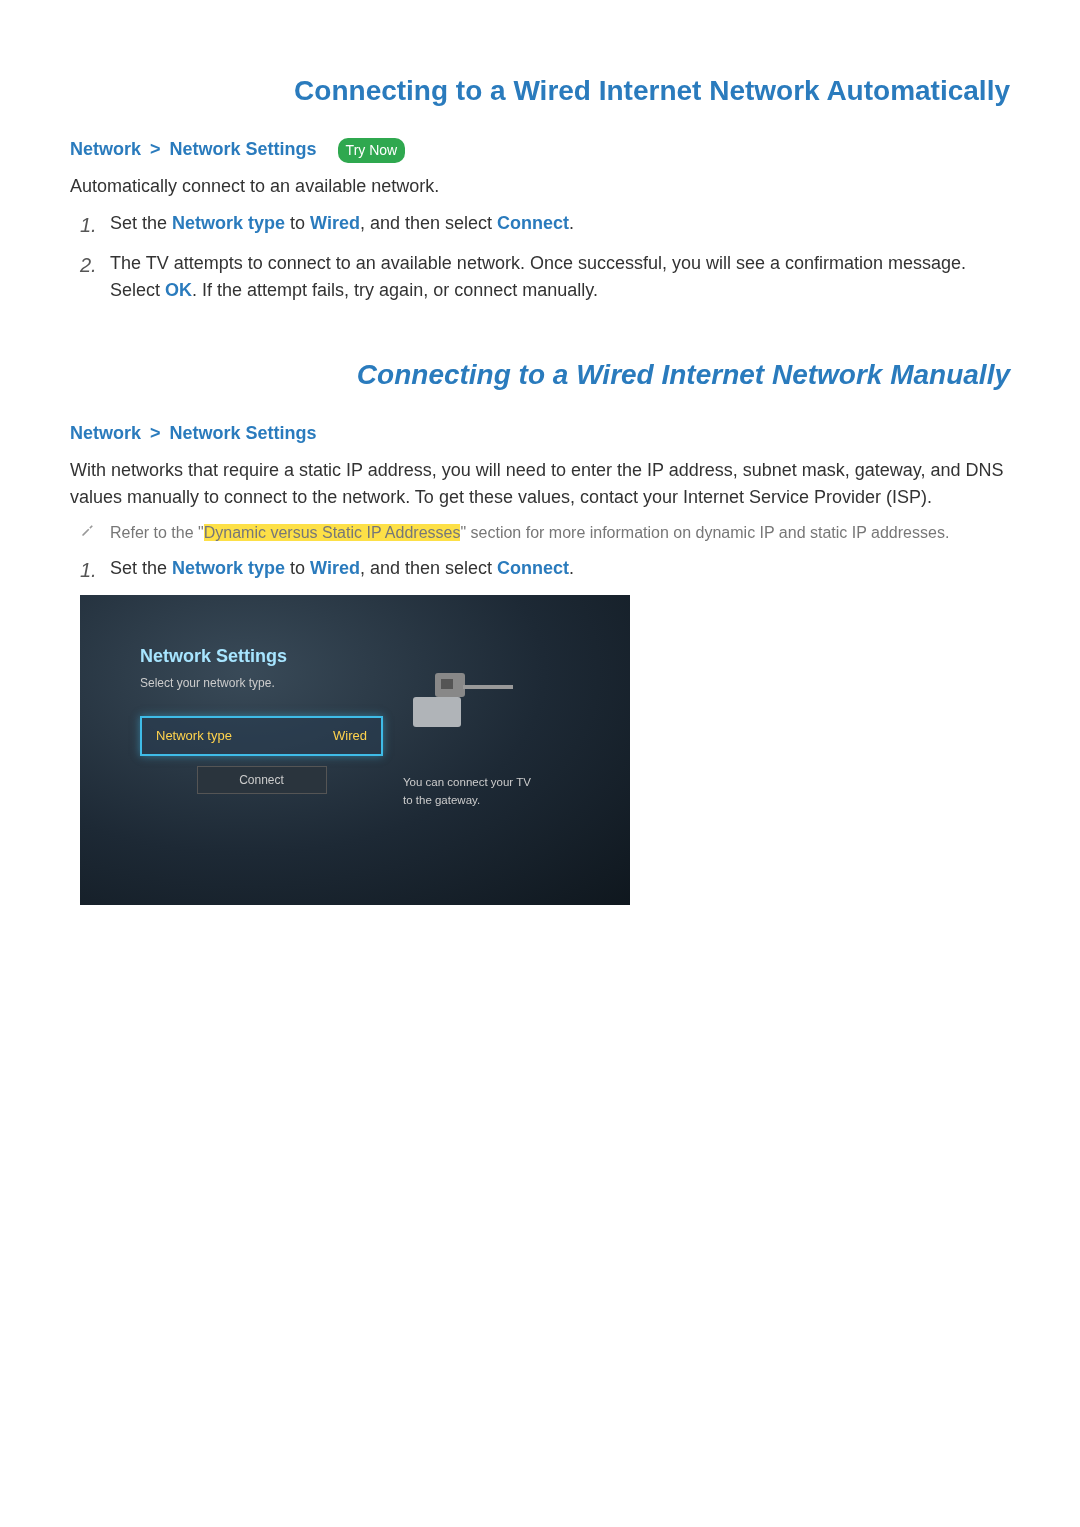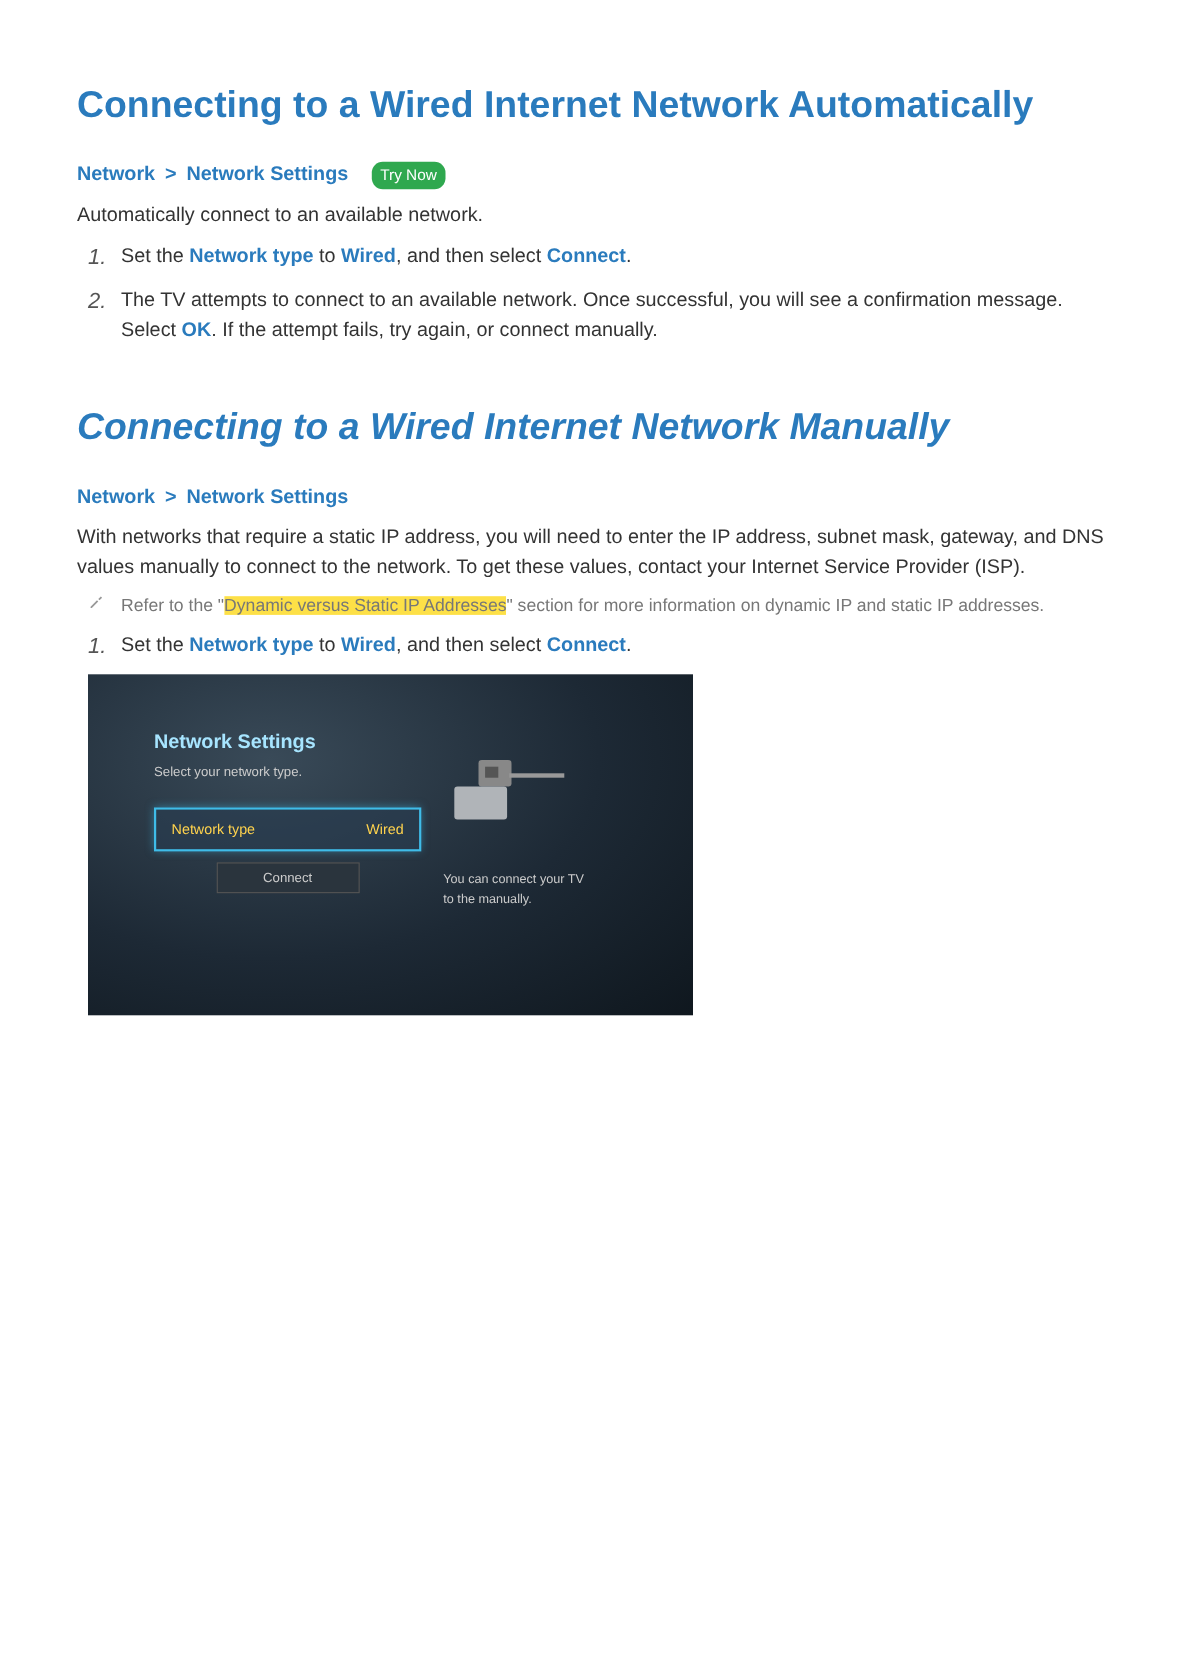--- a/index.html
+++ b/index.html
@@ -7,24 +7,25 @@
     font-family: Arial, Helvetica, sans-serif;
     background: #ffffff;
     width: 1080px;
     padding: 60px 70px;
     color: #333;
     font-size: 18px;
     line-height: 1.5;
   }
   h1.section-title {
     color: #2a7bbd;
-    font-size: 34px;
+    font-size: 28px;
     font-weight: bold;
     margin-bottom: 24px;
     margin-top: 10px;
+    text-align: right;
   }
   h1.section-title.second { margin-top: 50px; font-style: italic; }
   .breadcrumb {
     color: #2a7bbd;
     font-weight: bold;
     font-size: 18px;
     margin-bottom: 10px;
   }
   .breadcrumb .sep { margin: 0 4px; }
   .try-now {
@@ -209,15 +210,15 @@
     </div>
     <div class="connect-btn">Connect</div>
   </div>
   <div class="tv-right">
     <div class="router-graphic">
       <div class="router-port"></div>
       <div class="router-cable"></div>
       <div class="router-box"></div>
     </div>
     <div class="tv-hint">You can connect your TV</div>
-    <div class="tv-hint">to the manually.</div>
+    <div class="tv-hint">to the gateway.</div>
   </div>
 </div>
 
 </body></html>

